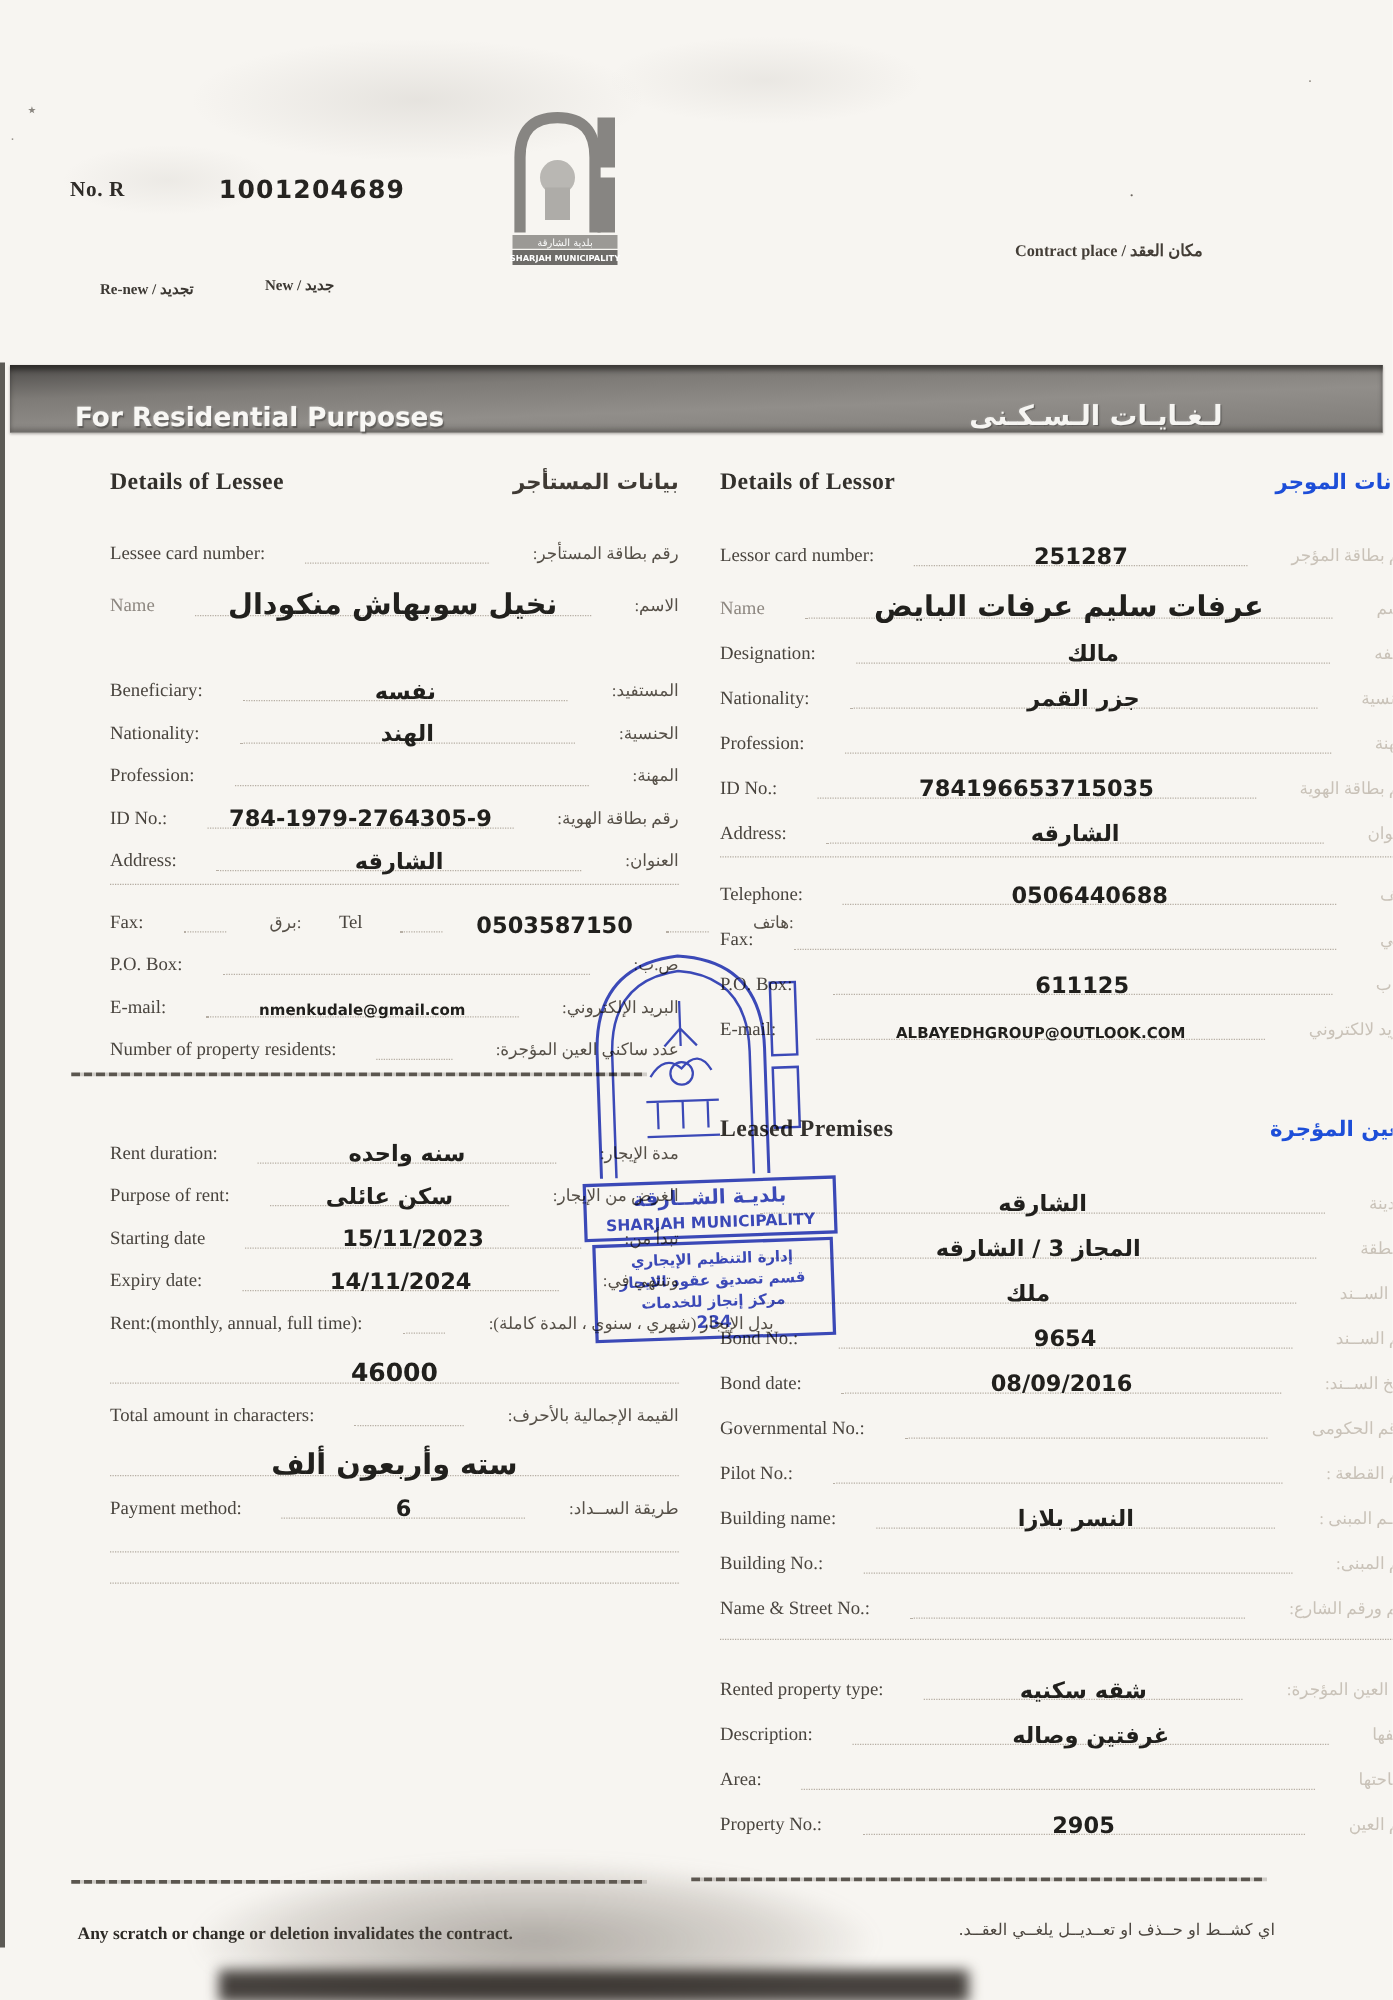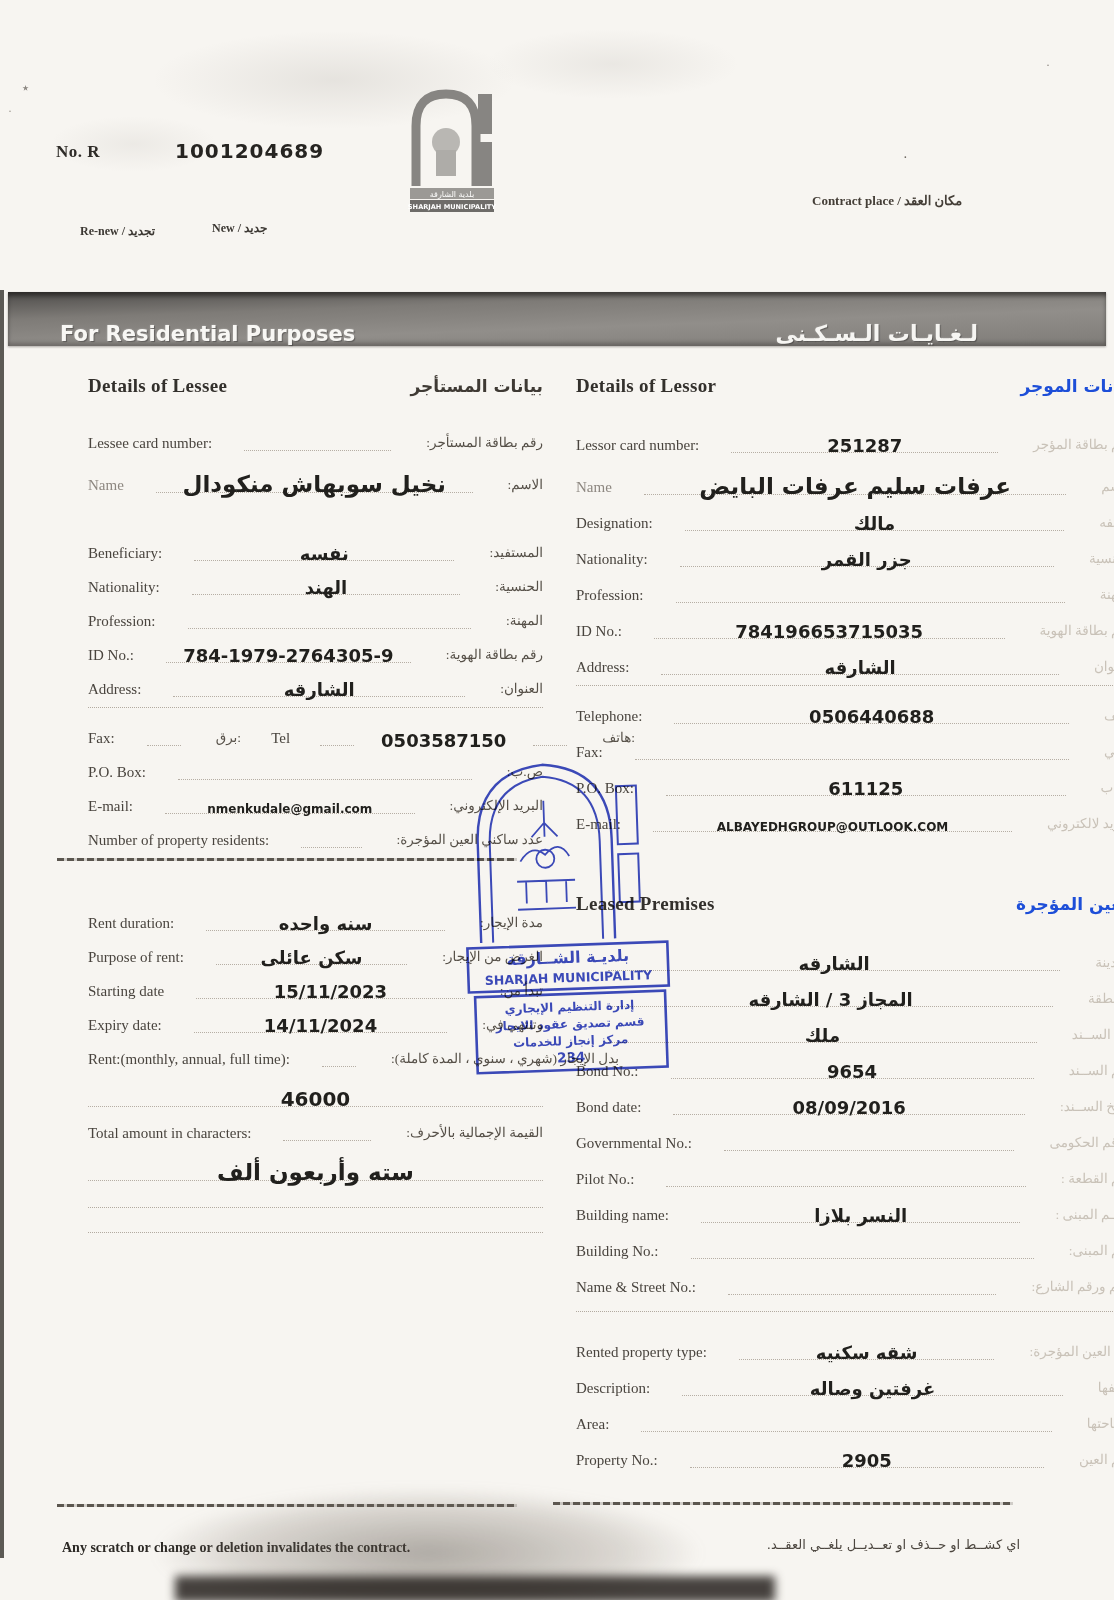--- a/index.html
+++ b/index.html
@@ -294,20 +294,25 @@
           <span class="mid"><span class="val">46000</span></span>
         </div>
         <div class="frow ">
           <span class="en">Total amount in characters:</span>
           <span class="mid"></span>
           <span class="ar" dir="rtl">القيمة الإجمالية بالأحرف:</span>
         </div>
         <div class="frow stackline">
           <span class="mid"><span class="val arabic">سته وأربعون ألف</span></span>
         </div>
+        <div class="frow ">
+          <span class="en">Payment method:</span>
+          <span class="mid"><span class="val">6</span></span>
+          <span class="ar" dir="rtl">طريقة الســداد:</span>
+        </div>
       </div>
     <div class="dotsep" style="margin-top:26px"></div>
     <div class="dotsep" style="margin-top:24px"></div>
   </div>
 
   <div class="col col-right faint" style="top:893px;">
     <div class="sect-title">
       <span class="t-en">Leased Premises</span>
       <span class="t-ar">العين المؤجرة</span>
     </div>

